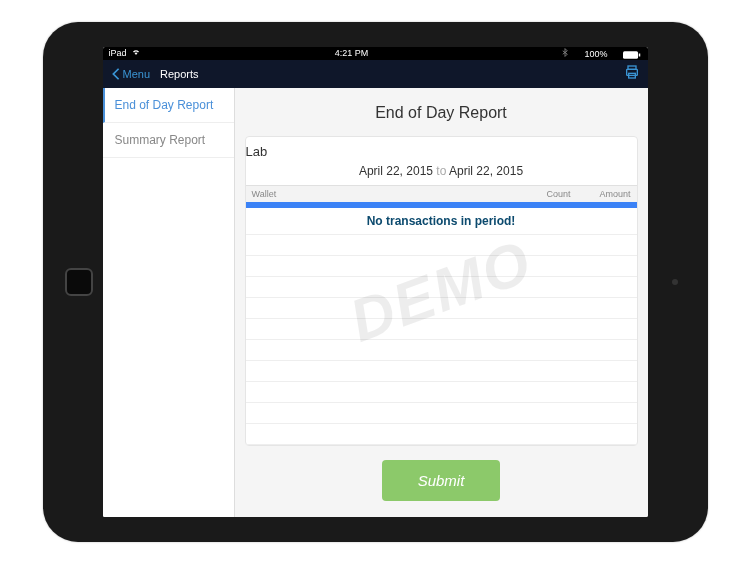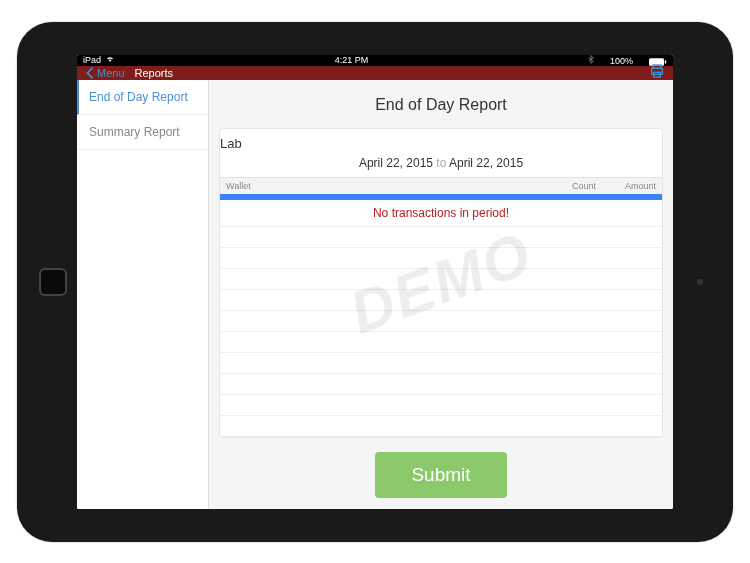--- a/index.html
+++ b/index.html
@@ -12,25 +12,25 @@
     body {
       background: #fff;
       width: 750px;
       height: 563px;
       display: flex;
       align-items: center;
       justify-content: center;
     }
     
     .ipad-frame {
-      width: 716px;
+      width: 665px;
       height: 520px;
       background: #1a1a1a;
       border-radius: 35px;
-      padding: 33px 60px;
+      padding: 25px 60px;
       position: relative;
       box-shadow: 0 0 2px rgba(0,0,0,0.3);
     }
     
     .home-button {
       position: absolute;
       left: 22px;
       top: 50%;
       transform: translateY(-50%);
       width: 28px;
@@ -99,21 +99,21 @@
       align-items: center;
     }
     
     .battery-icon svg {
       width: 18px;
       height: 8px;
     }
     
     .nav-bar {
       height: 28px;
-      background: #7f1d1d;
+      background: #0f172a;
       display: flex;
       align-items: center;
       padding: 0 8px;
       color: #fff;
       position: relative;
       text-align: center;
     }
     
     .back-button {
       display: flex;
@@ -234,23 +234,24 @@
     }
     
     .col-amount {
       width: 60px;
       text-align: right;
     }
     
     .empty-row {
       text-align: center;
       font-size: 12px;
-      color: #b91c1c;
+      color: #0c4a6e;
       padding: 6px 0;
       border-bottom: 1px solid #eee;
+      font-weight: bold;
     }
     
     .blank-row {
       height: 21px;
       border-bottom: 1px solid #eee;
     }
     
     .blank-row:last-child {
       border-bottom: none;
     }
@@ -272,22 +273,23 @@
       text-align: center;
       margin-top: 14px;
     }
     
     .submit-button {
       background: #8cc96a;
       color: #fff;
       border: none;
       border-radius: 4px;
       padding: 12px 36px;
-      font-size: 19px;
+      font-size: 15px;
       cursor: pointer;
+      font-style: italic;
     }
   </style>
 </head>
 <body>
 
 <div class="ipad-frame">
   <div class="home-button"></div>
   <div class="camera"></div>
 
   <div class="screen">

